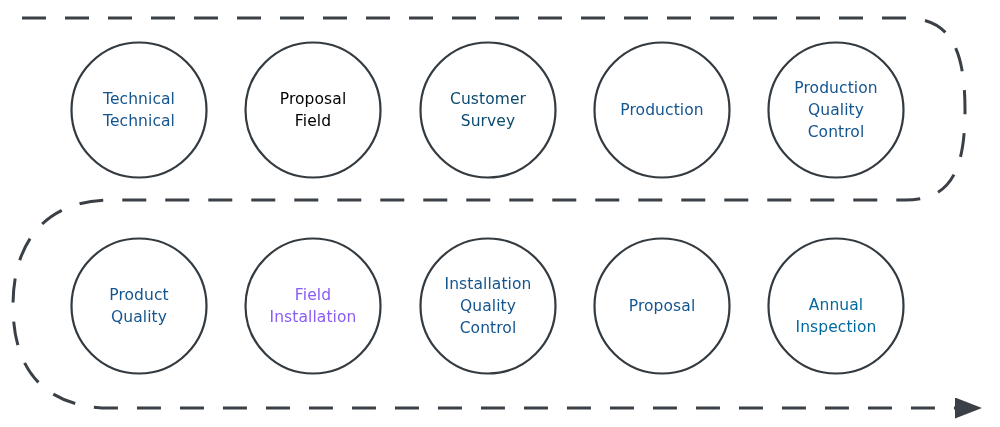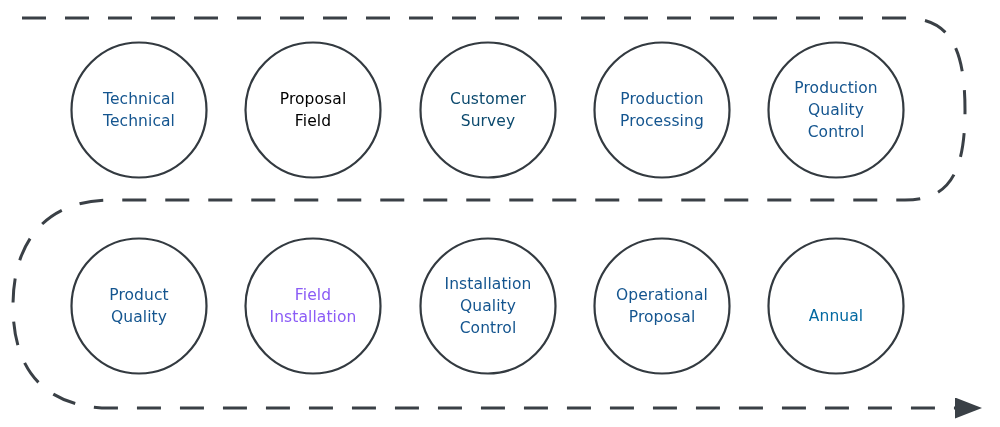--- a/index.html
+++ b/index.html
@@ -92,42 +92,41 @@
       <div class="node-label" style="left: 245px; top: 42px; color: #000000;">
         <span>Proposal</span>
         <span>Field</span>
       </div>
       <div class="node-label" style="left: 420px; top: 42px; color: #0c4a6e;">
         <span>Customer</span>
         <span>Survey</span>
       </div>
       <div class="node-label" style="left: 594px; top: 42px; color: rgb(20, 85, 143);">
         <span>Production</span>
-        <span>Processing</span>
       </div>
       <div class="node-label" style="left: 768px; top: 42px; color: rgb(20, 85, 143);">
         <span>Production</span>
         <span>Quality</span>
         <span>Control</span>
       </div>
       <div class="node-label" style="left: 71px; top: 238px; color: rgb(20, 85, 143); text-align: right;">
         <span>Product</span>
         <span>Quality</span>
       </div>
       <div class="node-label" style="left: 245px; top: 238px; color: #8b5cf6;">
         <span>Field</span>
         <span>Installation</span>
       </div>
       <div class="node-label" style="left: 420px; top: 238px; color: rgb(20, 85, 143);">
         <span>Installation</span>
         <span>Quality</span>
         <span>Control</span>
       </div>
       <div class="node-label" style="left: 594px; top: 238px; color: rgb(20, 85, 143);">
-        <span>Operational</span>
         <span>Proposal</span>
       </div>
       <div class="node-label" style="left: 768px; top: 248px; color: #0369a1;">
         <span>Annual</span>
+        <span>Inspection</span>
       </div>
     </div>
 
 </div>
 
 </body></html>

